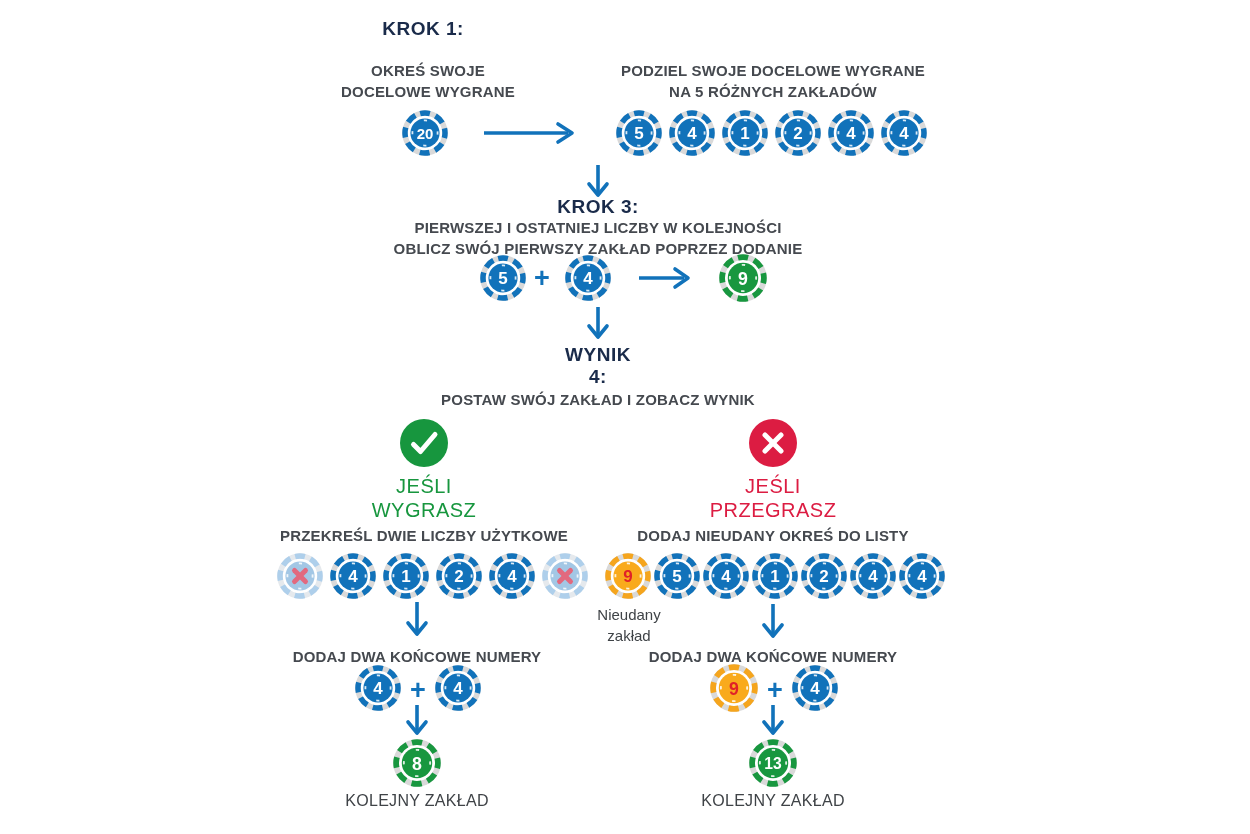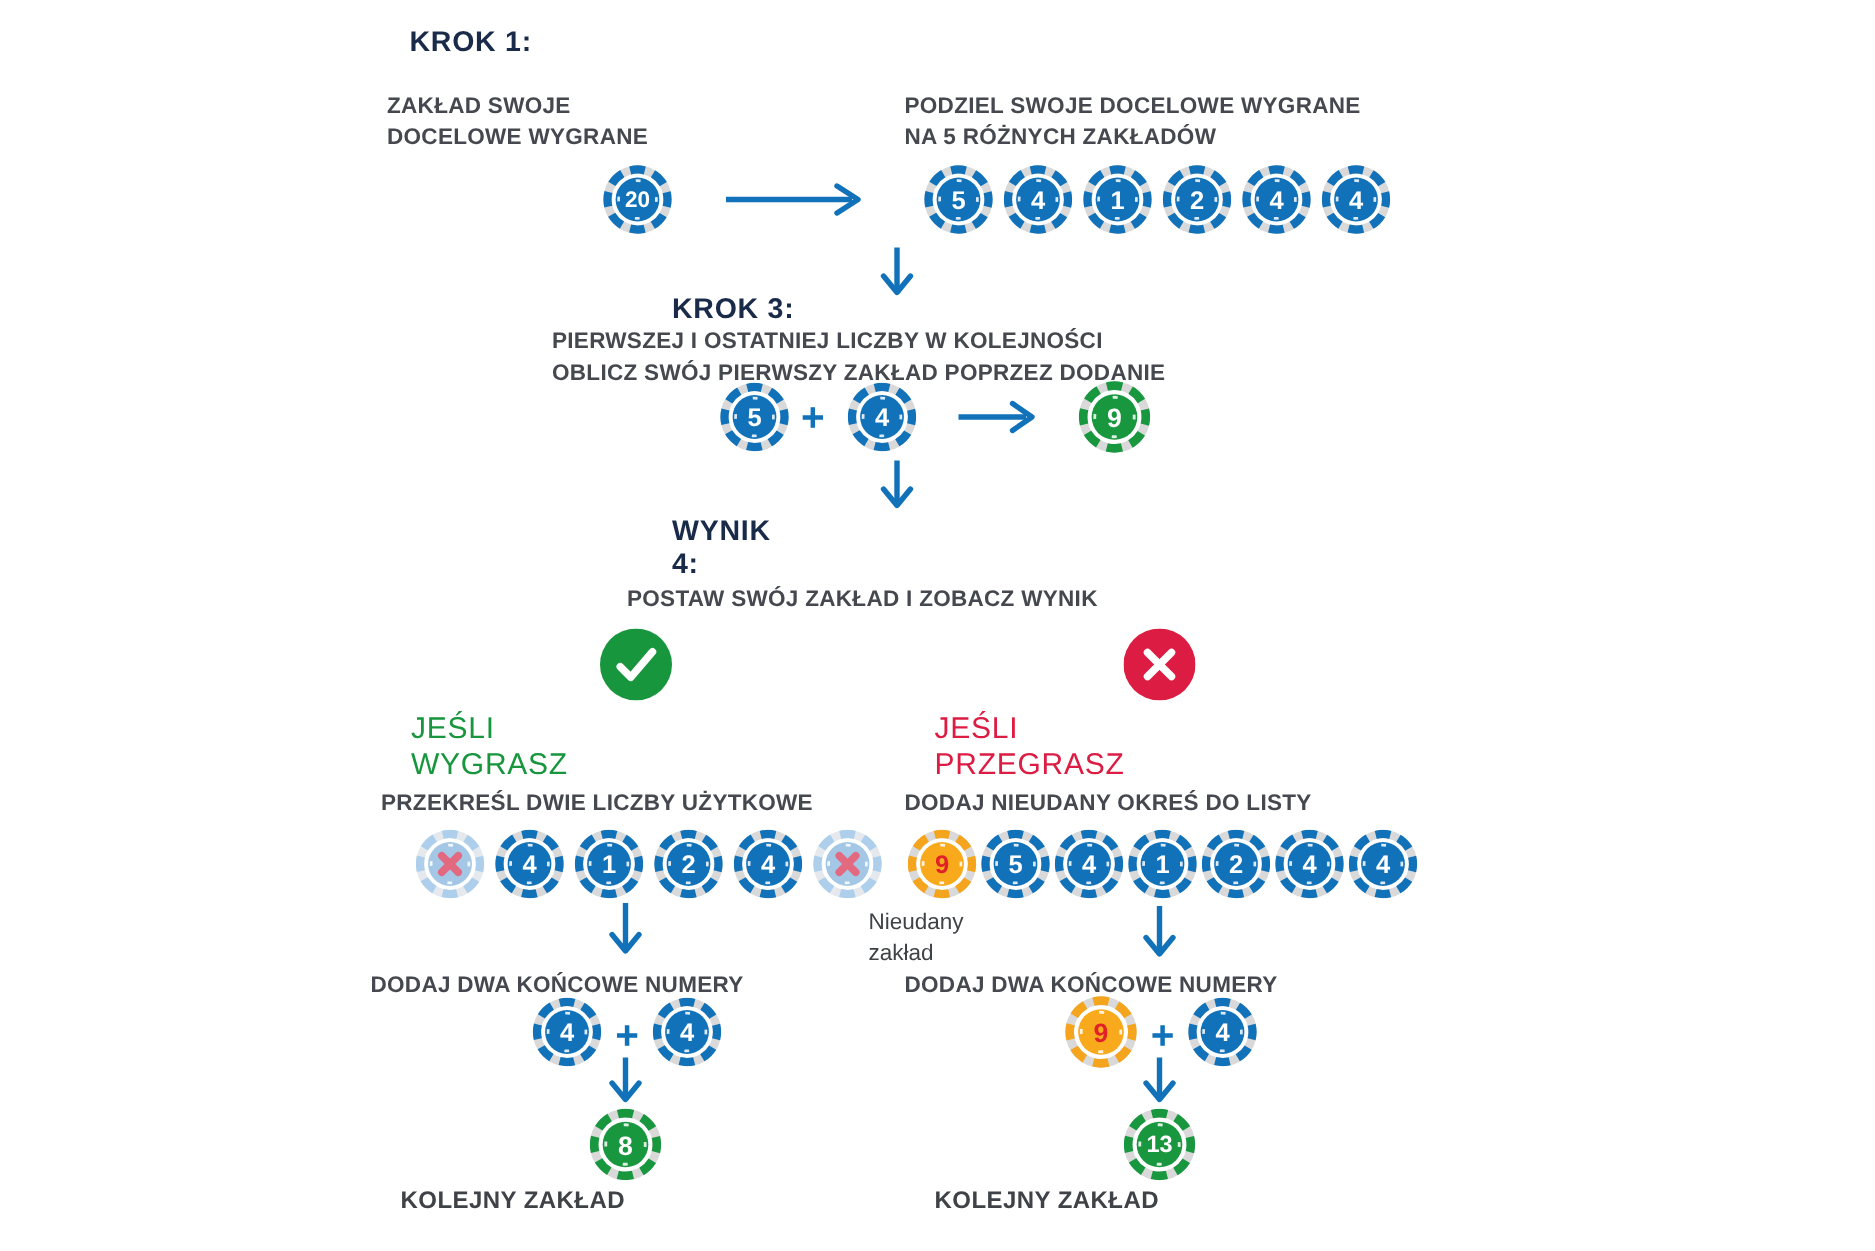--- a/index.html
+++ b/index.html
@@ -1,43 +1,43 @@
 <!DOCTYPE html>
 <html style="--navy: #1a2b4a; --text: #45494f; --label: #3f4347; --blue: #1172ba; --green: #17963e; --red: #dc1c42;"><head>
 <meta charset="utf-8">
 <style>
   html,body{margin:0;padding:0;background:#ffffff;}
   .canvas{
     position:relative;width:1250px;height:834px;background:#ffffff;overflow:hidden;
     font-family:"Liberation Sans",sans-serif;
   }
   .abs{position:absolute;}
-  .ctr{text-align:left;}
+  .ctr{text-align:center;}
   .h-step{font-size:19px;font-weight:bold;color:var(--navy);letter-spacing:.5px;line-height:22px;}
   .sub{font-size:15px;font-weight:bold;color:var(--text);line-height:21px;letter-spacing:.2px;}
   .branch-title{font-size:20px;font-weight:normal;line-height:24px;letter-spacing:.5px;}
   .branch-title.win{color:var(--green);}
   .branch-title.lose{color:var(--red);}
-  .result-label{font-size:16px;font-weight:bold;color:var(--label);letter-spacing:.3px;}
+  .result-label{font-size:16px;font-weight:normal;color:var(--label);letter-spacing:.3px;}
   .failed-label{font-size:15px;font-weight:normal;color:var(--label);line-height:21px;}
   .chip-row{display:flex;align-items:flex-start;}
   .sum-row{display:flex;align-items:center;justify-content:center;gap:8px;}
   .plus{font-size:27px;font-weight:bold;color:var(--blue);line-height:1;padding:0 1px;}
   .arrow{stroke:var(--blue);fill:none;}
   .badge-check circle{fill:var(--green);}
   .badge-x circle{fill:var(--red);}
 </style>
 </head>
 <body>
 
 <div class="canvas">
 
   <div class="abs ctr h-step" style="left:273px;top:18px;width:300px">KROK 1:</div>
   <div class="abs ctr sub" style="left:258px;top:60px;width:340px">
-    <div>ZAKŁAD SWOJE</div>
+    <div>OKREŚ SWOJE</div>
     <div>DOCELOWE WYGRANE</div>
   </div>
   <div class="abs chip-row" style="left:402px;top:110px;gap:7px">
       <svg width="46" height="46" viewBox="0 0 46 46">
     <circle cx="23" cy="23" r="20" fill="none" stroke="#d9d9d9" stroke-width="5.5"></circle>
     <circle cx="23" cy="23" r="20" fill="none" stroke="#1172ba" stroke-width="5.5" stroke-dasharray="9.8 5.9" transform="rotate(-104 23 23)"></circle>
     <circle cx="23" cy="23" r="16.6" fill="#ffffff"></circle>
     <circle cx="23" cy="23" r="14.6" fill="#1172ba"></circle>
     <circle cx="23" cy="23" r="12.6" fill="none" stroke="rgba(255,255,255,.85)" stroke-width="1.8" stroke-dasharray="3.2 16.6" transform="rotate(-7 23 23)"></circle>
     <text x="23" y="23.8" text-anchor="middle" dominant-baseline="central" font-family="'Liberation Sans',sans-serif" font-weight="bold" font-size="15" fill="#ffffff">20</text>

